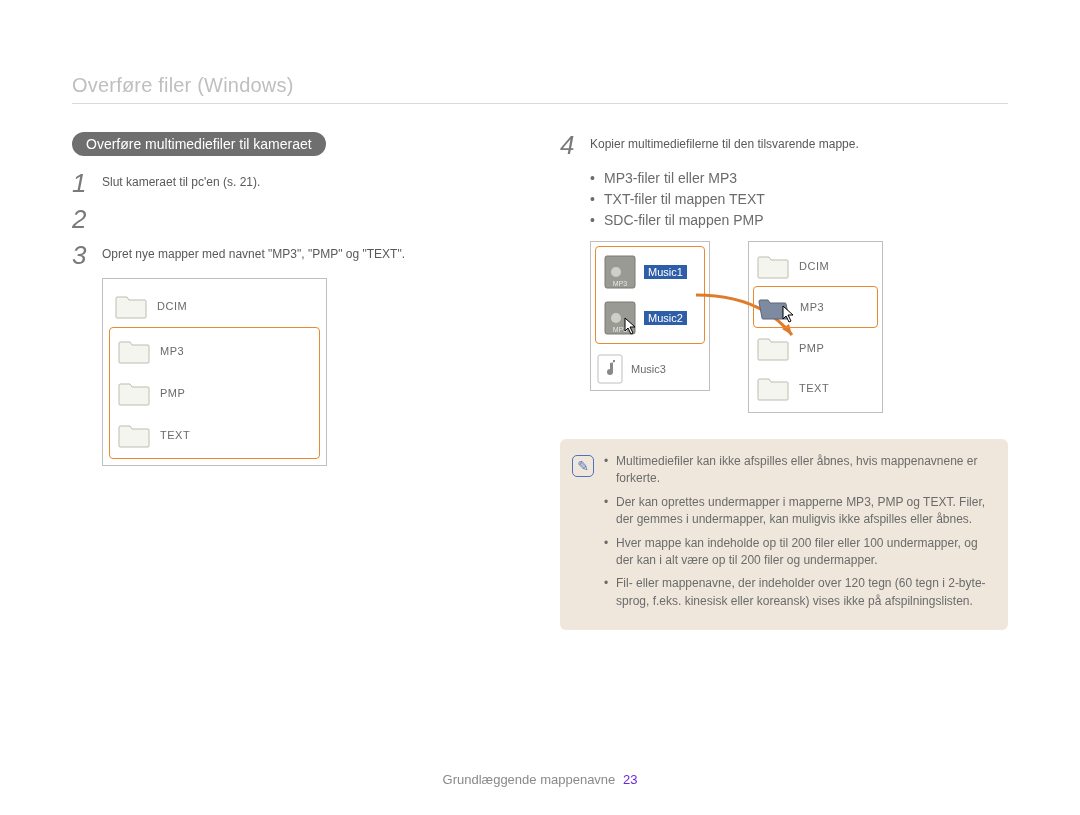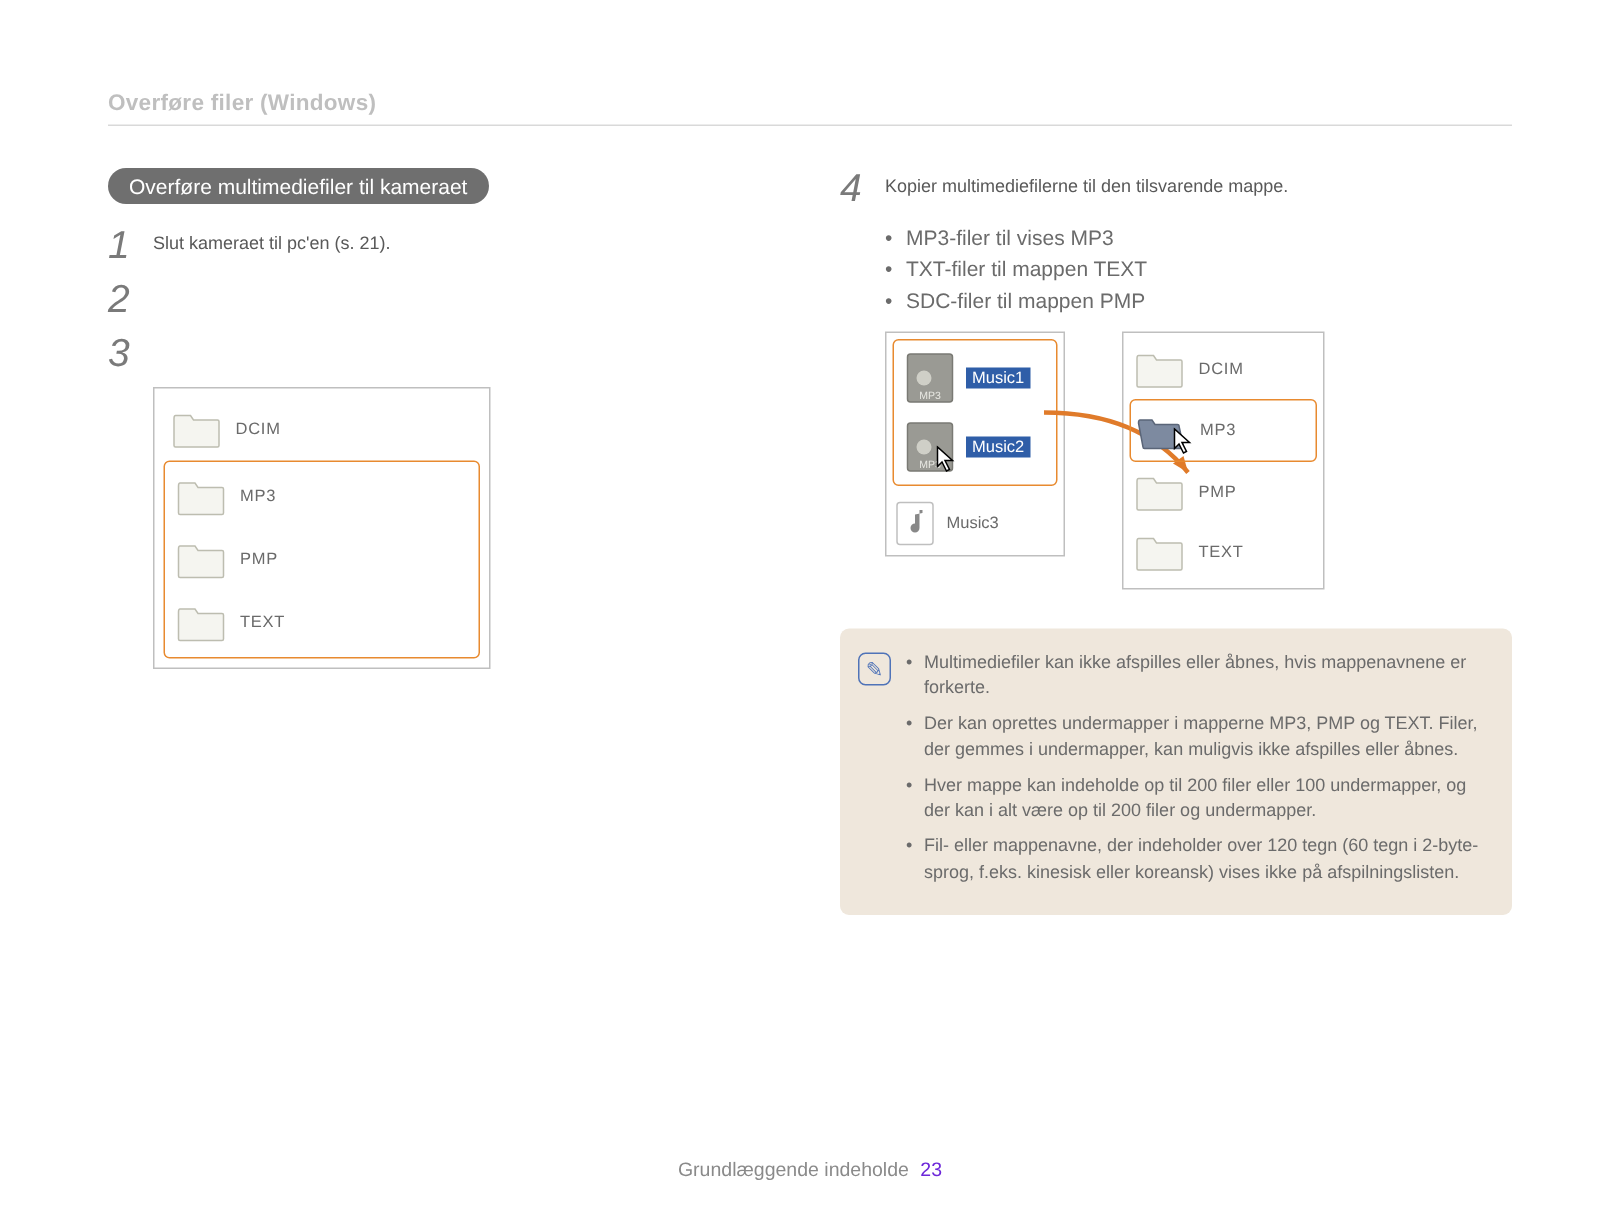--- a/index.html
+++ b/index.html
@@ -6,25 +6,26 @@
   body {
     width: 1080px;
     height: 815px;
     background: #fff;
     font-family: Arial, Helvetica, sans-serif;
     color: #595959;
     position: relative;
     padding: 60px 72px 40px 72px;
   }
   .page-title {
-    font-size: 15px;
-    font-weight: 700;
+    font-size: 20px;
+    font-weight: 400;
     color: #bfbfbf;
     letter-spacing: 0.2px;
     margin-bottom: 6px;
+    margin-top: 14px;
   }
   .title-rule {
     border: none;
     border-top: 1px solid #d9d9d9;
     margin-bottom: 28px;
   }
   .cols {
     display: flex;
     gap: 40px;
   }
@@ -233,20 +234,21 @@
       <div class="step-num">1</div>
       <div class="step-text">Slut kameraet til pc'en (s. 21).</div>
     </div>
 
     <div class="step">
       <div class="step-num">2</div>
     </div>
 
     <div class="step">
       <div class="step-num">3</div>
+      <div class="step-text">Opret nye mapper med navnet "MP3", "PMP" og "TEXT".</div>
     </div>
 
     <div class="folder-panel">
       <div class="folder-row">
         <span class="folder-icon">
           <svg viewBox="0 0 32 26">
               <path d="M1 6 L1 24 Q1 25 2 25 L30 25 Q31 25 31 24 L31 8 Q31 7 30 7 L14 7 L12 4 L2 4 Q1 4 1 6 Z" fill="#f5f5f0" stroke="#bdbdb0" stroke-width="1"></path>
             </svg>
         </span>
         <span class="folder-label">DCIM</span>
@@ -279,21 +281,21 @@
       </div>
     </div>
   </div>
 
   <div class="col">
     <div class="step">
       <div class="step-num">4</div>
       <div class="step-text">Kopier multimediefilerne til den tilsvarende mappe.</div>
     </div>
     <ul class="sublist">
-      <li>MP3-filer til vises MP3</li>
+      <li>MP3-filer til eller MP3</li>
       <li>TXT-filer til mappen TEXT</li>
       <li>SDC-filer til mappen PMP</li>
     </ul>
 
     <div class="drag-illustration">
 
       <div class="src-panel">
         <div class="src-top">
           <div class="src-item">
             <span class="mp3-icon">
@@ -386,15 +388,15 @@
         <li>Multimediefiler kan ikke afspilles eller åbnes, hvis mappenavnene er forkerte.</li>
         <li>Der kan oprettes undermapper i mapperne MP3, PMP og TEXT. Filer, der gemmes i undermapper, kan muligvis ikke afspilles eller åbnes.</li>
         <li>Hver mappe kan indeholde op til 200 filer eller 100 undermapper, og der kan i alt være op til 200 filer og undermapper.</li>
         <li>Fil- eller mappenavne, der indeholder over 120 tegn (60 tegn i 2-byte-sprog, f.eks. kinesisk eller koreansk) vises ikke på afspilningslisten.</li>
       </ul>
     </div>
   </div>
 </div>
 
 <div class="footer">
-  <span>Grundlæggende indeholde</span>
+  <span>Grundlæggende mappenavne</span>
   <span class="pnum">23</span>
 </div>
 
 </body></html>

